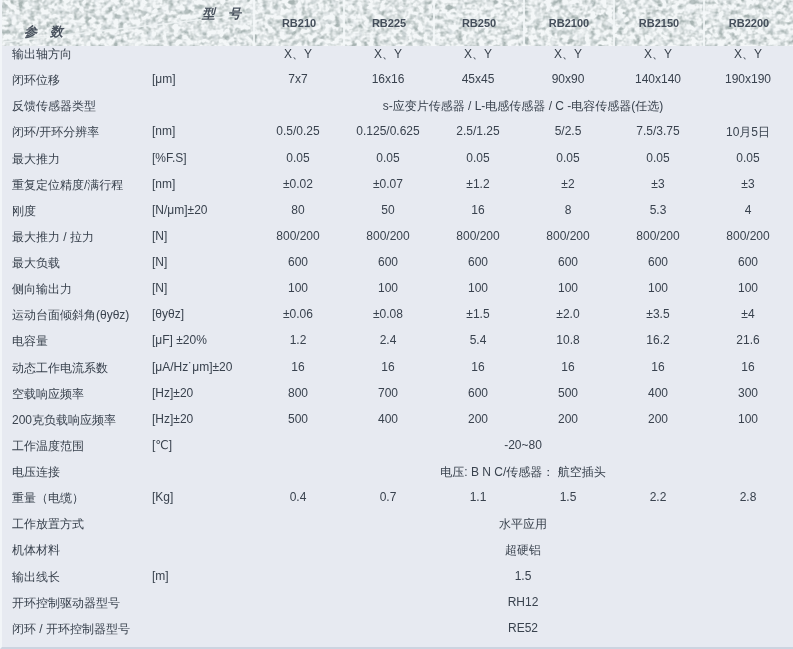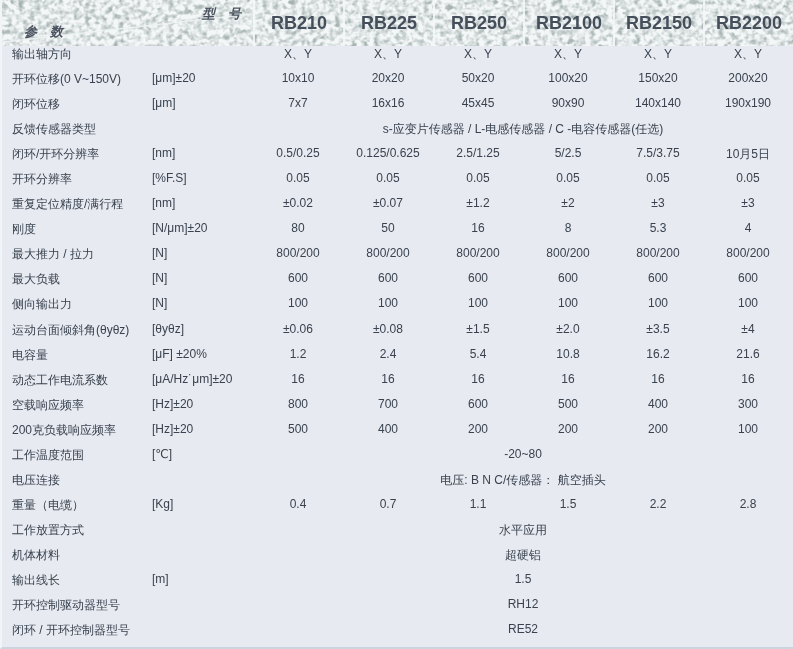--- a/index.html
+++ b/index.html
@@ -14,21 +14,21 @@
   .corner .diag{position:absolute;left:0;top:0;}
   .corner-model{
     position:absolute;right:12px;top:5px;font-size:13px;font-weight:bold;color:#49525e;
   }
   .corner-param{
     position:absolute;left:22px;bottom:5px;font-size:13px;font-weight:bold;color:#49525e;
   }
   .models{flex:1;display:flex;position:relative;z-index:1;}
   .model-cell{
     flex:1;display:flex;align-items:center;justify-content:center;
-    font-size:18px;font-weight:bold;color:#454f5b;
+    font-size:11px;font-weight:bold;color:#454f5b;
     border-left:2px solid rgba(244,248,249,0.85);
   }
   .tbody{height:601px;display:flex;flex-direction:column;}
   .row{flex:1;display:flex;align-items:flex-start;font-size:12px;color:#39424e;}
   .c-label{width:140px;padding-left:10px;white-space:nowrap;}
   .c-unit{width:101px;white-space:nowrap;}
   .c-val{width:90px;text-align:center;white-space:nowrap;}
   .c-span{flex:1;text-align:center;white-space:nowrap;}
 </style>
 </head>
@@ -74,30 +74,20 @@
         <div class="c-label">输出轴方向</div>
         <div class="c-unit"></div>
         <div class="c-val">X、Y</div>
         <div class="c-val">X、Y</div>
         <div class="c-val">X、Y</div>
         <div class="c-val">X、Y</div>
         <div class="c-val">X、Y</div>
         <div class="c-val">X、Y</div>
       </div>
       <div class="row">
-        <div class="c-label">开环位移(0 V~150V)</div>
-        <div class="c-unit">[μm]±20</div>
-        <div class="c-val">10x10</div>
-        <div class="c-val">20x20</div>
-        <div class="c-val">50x20</div>
-        <div class="c-val">100x20</div>
-        <div class="c-val">150x20</div>
-        <div class="c-val">200x20</div>
-      </div>
-      <div class="row">
         <div class="c-label">闭环位移</div>
         <div class="c-unit">[μm]</div>
         <div class="c-val">7x7</div>
         <div class="c-val">16x16</div>
         <div class="c-val">45x45</div>
         <div class="c-val">90x90</div>
         <div class="c-val">140x140</div>
         <div class="c-val">190x190</div>
       </div>
       <div class="row">
@@ -109,21 +99,21 @@
         <div class="c-label">闭环/开环分辨率</div>
         <div class="c-unit">[nm]</div>
         <div class="c-val">0.5/0.25</div>
         <div class="c-val">0.125/0.625</div>
         <div class="c-val">2.5/1.25</div>
         <div class="c-val">5/2.5</div>
         <div class="c-val">7.5/3.75</div>
         <div class="c-val">10月5日</div>
       </div>
       <div class="row">
-        <div class="c-label">开环分辨率</div>
+        <div class="c-label">最大推力</div>
         <div class="c-unit">[%F.S]</div>
         <div class="c-val">0.05</div>
         <div class="c-val">0.05</div>
         <div class="c-val">0.05</div>
         <div class="c-val">0.05</div>
         <div class="c-val">0.05</div>
         <div class="c-val">0.05</div>
       </div>
       <div class="row">
         <div class="c-label">重复定位精度/满行程</div>

